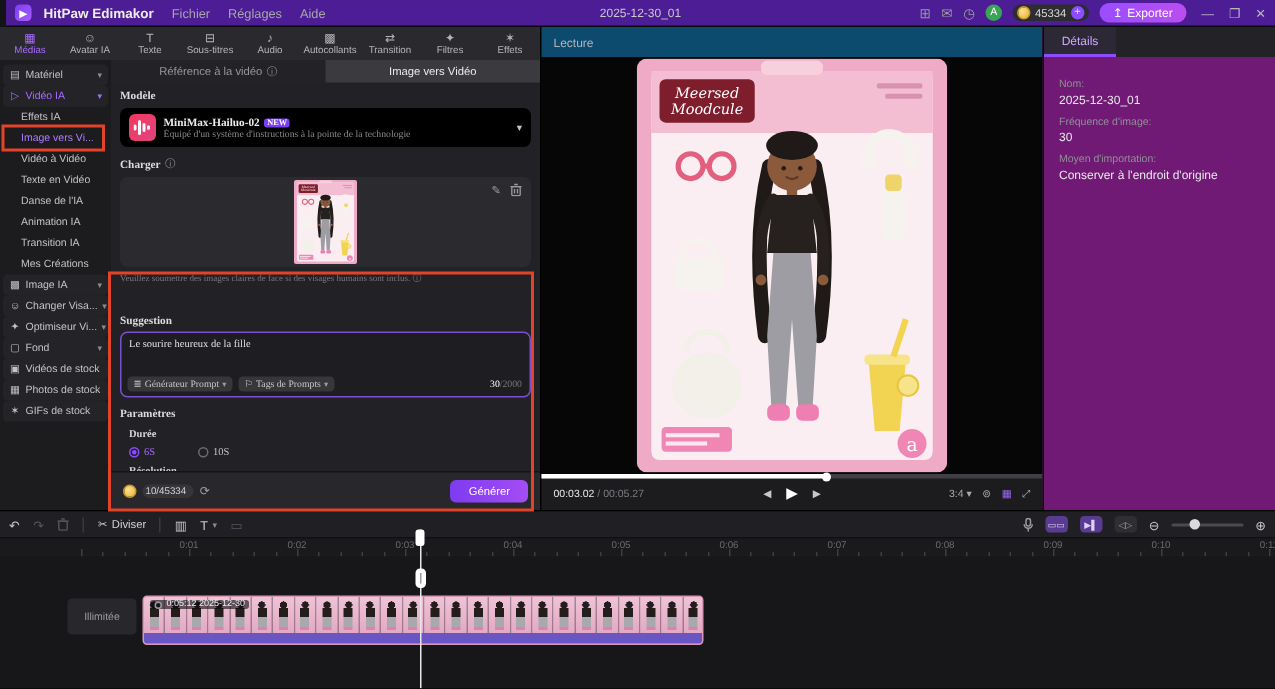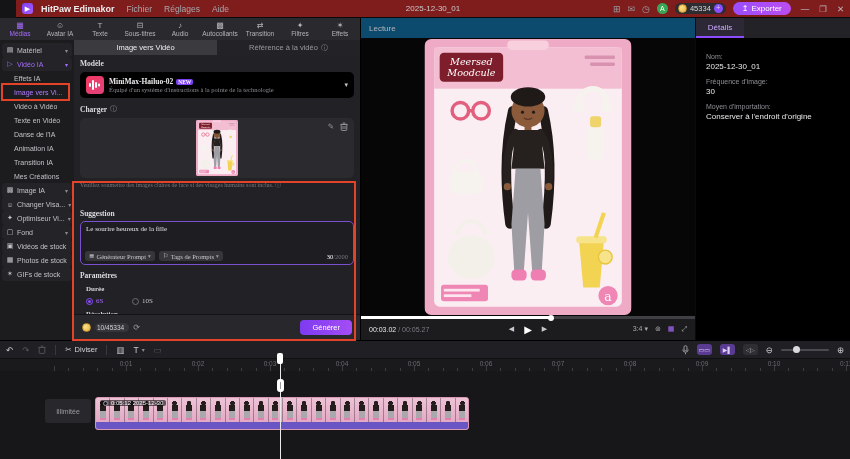--- a/index.html
+++ b/index.html
@@ -1,21 +1,21 @@
 <!DOCTYPE html>
 <html><head>
 <meta charset="utf-8">
 <style>
   * { margin:0; padding:0; box-sizing:border-box; }
   html,body { background:#000; }
   body { font-family:"Liberation Sans", sans-serif; }
   .app { position:relative; width:850px; height:459px; background:#141416; color:#ddd; overflow:hidden; }
 
   
-  .titlebar { position:absolute; top:0; left:16px; right:0; height:18px; background:#7f1d1d; display:flex; align-items:center; padding:0 6px; gap:8px; border-bottom:1px solid #0a0a0b; z-index:20; }
+  .titlebar { position:absolute; top:0; left:4px; right:0; height:18px; background:#4c1d95; display:flex; align-items:center; padding:0 6px; gap:8px; border-bottom:1px solid #0a0a0b; z-index:20; }
   .logo { width:11px; height:11px; border-radius:3px; background:linear-gradient(135deg,#7b3ff2,#a85cff); display:flex; align-items:center; justify-content:center; color:#fff; font-size:7px; flex:0 0 auto; }
   .appname { font-size:9px; font-weight:bold; color:#ececee; white-space:nowrap; }
   .menu { font-size:8.5px; color:#a7a7ac; margin-left:4px; }
   .tb-center { position:absolute; left:50%; transform:translateX(-50%); font-size:8px; color:#c9c9cd; }
   .tb-right { margin-left:auto; display:flex; align-items:center; gap:7px; }
   .tbicon { font-size:9px; color:#9a9aa0; }
   .avatar { width:11px; height:11px; border-radius:50%; background:#3aa655; color:#fff; font-size:7px; display:flex; align-items:center; justify-content:center; }
   .credits { display:flex; align-items:center; gap:3px; background:#2c2c31; border-radius:8px; padding:1px 3px; }
   .coin { width:9px; height:9px; border-radius:50%; background:radial-gradient(circle at 35% 35%,#ffe08a,#e8b23c); border:1px solid #c99a2e; flex:0 0 auto; }
   .credits span { font-size:7.5px; color:#d8d8db; }
@@ -89,21 +89,21 @@
   .pvrow { position:absolute; top:4px; left:8px; right:8px; height:18px; display:flex; align-items:center; }
   .timecode { font-size:7px; color:#e8e8ea; }
   .timecode em { font-style:normal; color:#7c7c82; }
   .transport { position:absolute; left:50%; transform:translateX(-50%); display:flex; align-items:center; gap:10px; color:#c8c8cc; }
   .transport .tsm { font-size:7px; }
   .transport .play { font-size:10px; color:#fff; }
   .pvright { margin-left:auto; display:flex; align-items:center; gap:7px; font-size:7px; color:#a8a8ae; }
   .pvright .grid { color:#a66bff; }
 
   
-  .rightpanel { position:absolute; top:18px; right:0; width:155px; bottom:119px; background:#000000; border-left:1px solid #0a0a0b; }
+  .rightpanel { position:absolute; top:18px; right:0; width:155px; bottom:119px; background:#701a75; border-left:1px solid #0a0a0b; }
   .dtabrow { height:20px; background:#232327; display:flex; }
   .dtab { width:48px; display:flex; align-items:center; justify-content:center; font-size:8px; color:#cda9ff; background:#2c2836; border-bottom:2px solid #8b4dff; }
   .dfields { padding:8px 10px; }
   .dlabel { font-size:7px; color:#8f8f96; margin-top:7px; }
   .dvalue { font-size:8px; color:#e8e8ea; margin-top:2px; }
 
   
   .timeline { position:absolute; left:0; right:0; bottom:0; height:119px; background:#1a1a1d; border-top:1px solid #000; }
   .tltoolbar { position:absolute; top:0; left:0; right:0; height:18px; background:#202024; border-bottom:1px solid #101013; display:flex; align-items:center; padding:0 6px; gap:9px; }
   .tlicon { font-size:8.5px; color:#c8c8cc; display:flex; align-items:center; gap:3px; }
@@ -328,25 +328,25 @@
         <span>Photos de stock</span>
       </div>
     <div class="srow group">
         <span class="si">✶</span>
         <span>GIFs de stock</span>
       </div>
   </div>
 
   <div class="mainpanel">
     <div class="ptabs">
-      <div class="ptab active">Image vers Vidéo</div>
       <div class="ptab">
           <span>Référence à la vidéo</span>
           <span class="infoi">ⓘ</span>
         </div>
+      <div class="ptab active">Image vers Vidéo</div>
     </div>
     <div class="pcontent">
       <div class="seclabel">Modèle</div>
       <div class="modelcard">
         <div class="modelicon">
           <svg width="12" height="10" viewBox="0 0 12 10">
               <g fill="#fff">
                 <rect x="0" y="3" width="2" height="4" rx="1"></rect>
                 <rect x="3" y="0" width="2" height="10" rx="1"></rect>
                 <rect x="6" y="2" width="2" height="6" rx="1"></rect>

